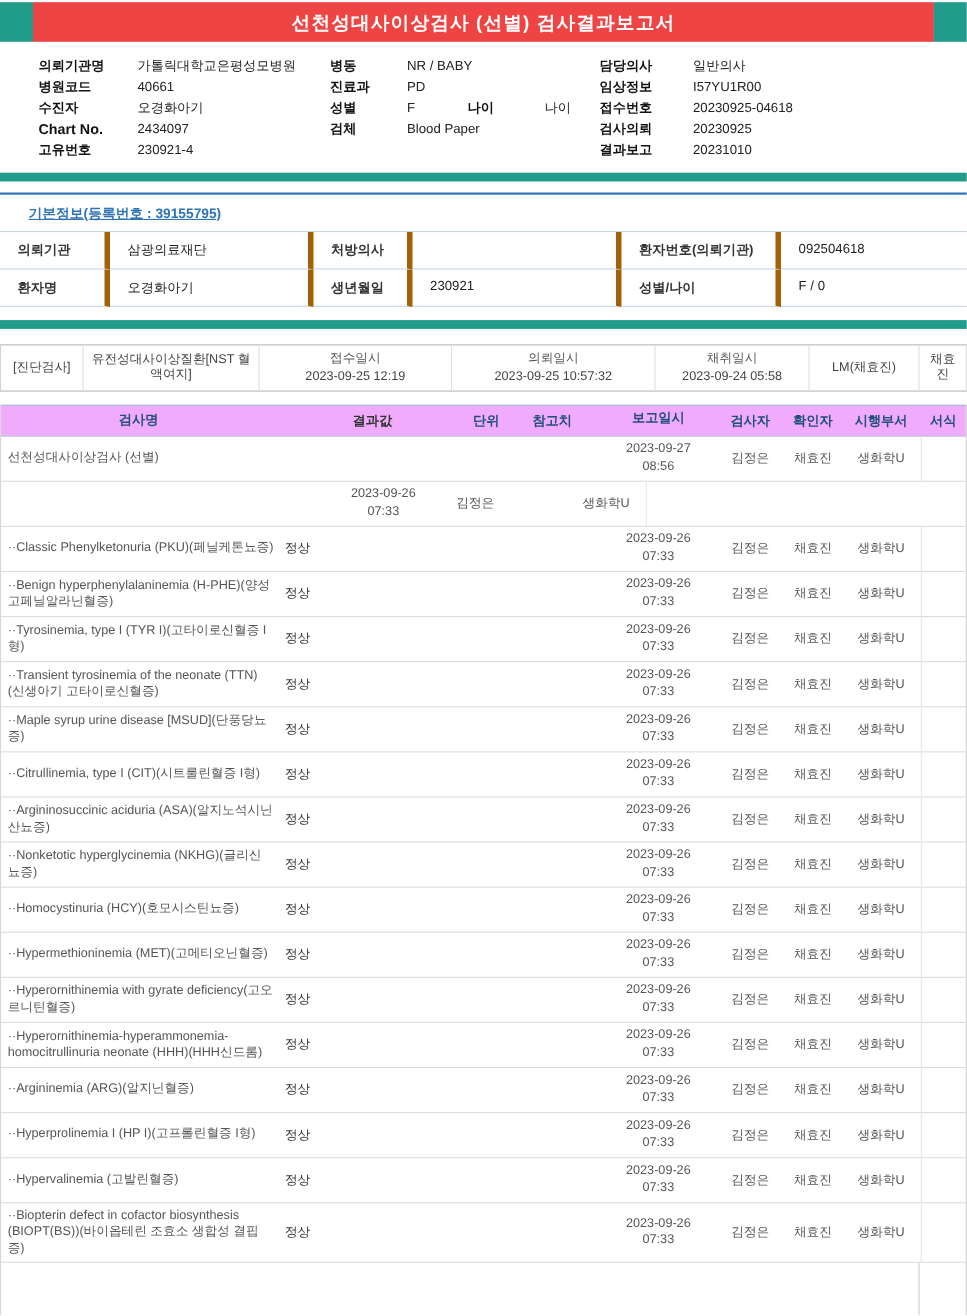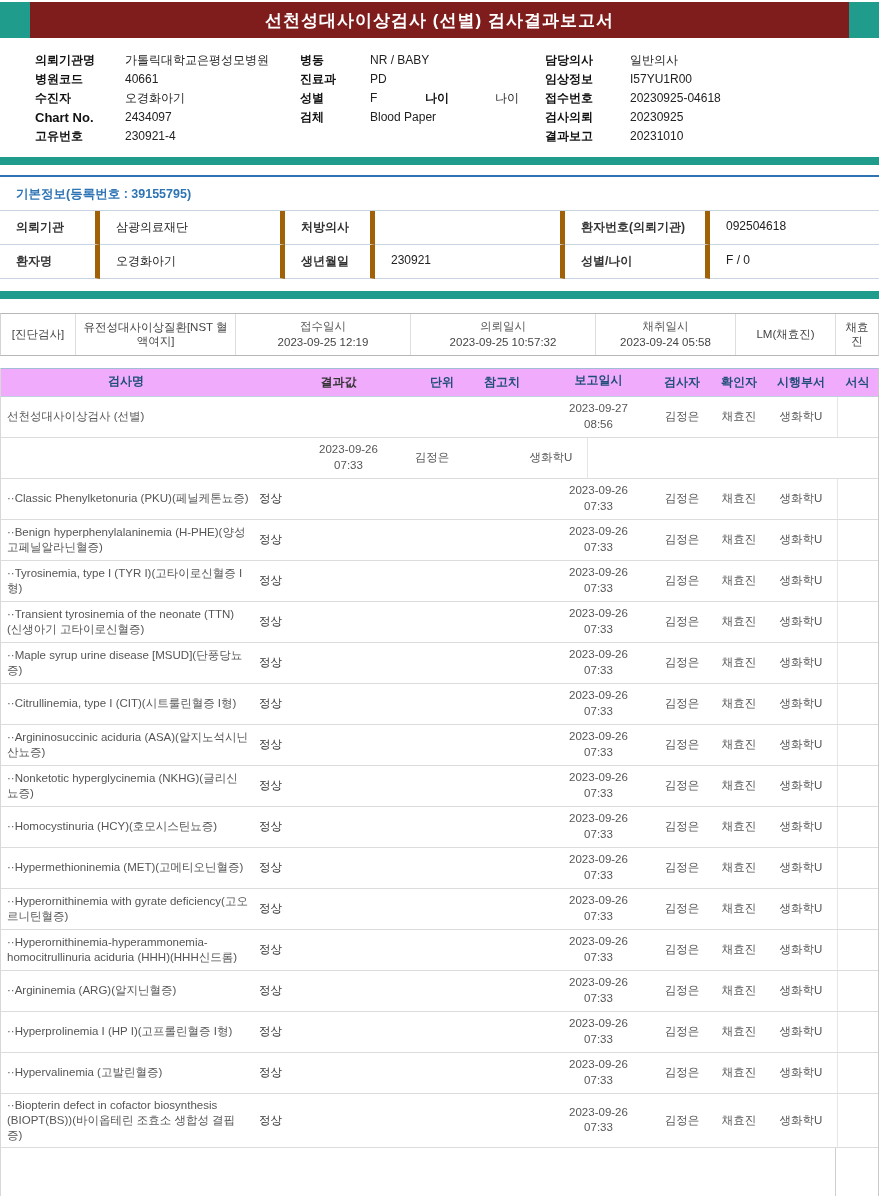--- a/index.html
+++ b/index.html
@@ -4,21 +4,21 @@
 <style>
   html,body { margin:0; padding:0; background:#ffffff; }
   .page {
     position:relative; width:879px; height:1196px; overflow:hidden;
     background:#fff; font-family:"Liberation Sans", sans-serif; color:#222;
   }
 
   
   .title-bar { display:flex; height:36px; margin-top:2px; }
   .teal-square { width:30px; background:#1f9c8c; }
-  .title-center { flex:1; background:#7f1d1d; color:#fff; display:flex; align-items:center;
+  .title-center { flex:1; background:#ef4444; color:#fff; display:flex; align-items:center;
     justify-content:center; font-size:17px; font-weight:bold; letter-spacing:1px; }
 
   
   .hdr { display:flex; padding:13px 0 11px 0; }
   .hcol.left  { width:300px; padding-left:35px; box-sizing:border-box; }
   .hcol.mid   { width:235px; }
   .hcol.right { flex:1; padding-left:10px; box-sizing:border-box; }
   .hrow { display:flex; font-size:12px; line-height:19px; }
   .hlabel { font-weight:bold; color:#111; flex:none; }
   .hcol.left  .hlabel { width:90px; }
@@ -26,22 +26,22 @@
   .hcol.right .hlabel { width:85px; }
   .hcol.left .hrow:nth-child(4) .hlabel { font-size:13px; }
   .hvalue { color:#222; }
   .mid-val { display:inline-block; min-width:55px; }
   .hlabel.l2 { width:38px; }
 
   
   .teal-bar { height:8px; background:#1f9c8c; }
 
   
-  .basic-title { border-top:2px solid #2e74b5; margin-top:10px; padding:9px 0 7px 16px;
-    color:#2e74b5; font-weight:bold; font-size:12.5px; }
+  .basic-title { border-top:2px solid #2e74b5; margin-top:10px; padding:9px 0 7px 26px;
+    color:#2e74b5; font-weight:bold; font-size:12.5px;text-decoration:underline; }
   .basic-table { display:grid; grid-template-columns:100px 185px 90px 190px 145px 169px;
     border-top:1px solid #c9d4e2; }
   .bcell { border-bottom:1px solid #c9d4e2; border-right:5px solid #a16207;
     padding:8px 6px 8px 16px; font-size:12px; min-height:13px; }
   .bcell:nth-child(6n) { border-right:none; }
   .bcell.lab { font-weight:bold; color:#333; }
   .bcell.val { color:#222; }
   .teal-bar.second { margin-top:12px; }
 
   
@@ -378,21 +378,21 @@
     <div class="c unit"></div>
     <div class="c ref"></div>
     <div class="c reported">2023-09-26 07:33</div>
     <div class="c tester">김정은</div>
     <div class="c confirmer">채효진</div>
     <div class="c dept">생화학U</div>
     <div class="c form"></div>
   </div>
 
   <div class="trow">
-    <div class="c name">··Hyperornithinemia-hyperammonemia-homocitrullinuria aciduria (HHH)(HHH신드롬)</div>
+    <div class="c name">··Hyperornithinemia-hyperammonemia-homocitrullinuria neonate (HHH)(HHH신드롬)</div>
     <div class="c result">정상</div>
     <div class="c unit"></div>
     <div class="c ref"></div>
     <div class="c reported">2023-09-26 07:33</div>
     <div class="c tester">김정은</div>
     <div class="c confirmer">채효진</div>
     <div class="c dept">생화학U</div>
     <div class="c form"></div>
   </div>
 

